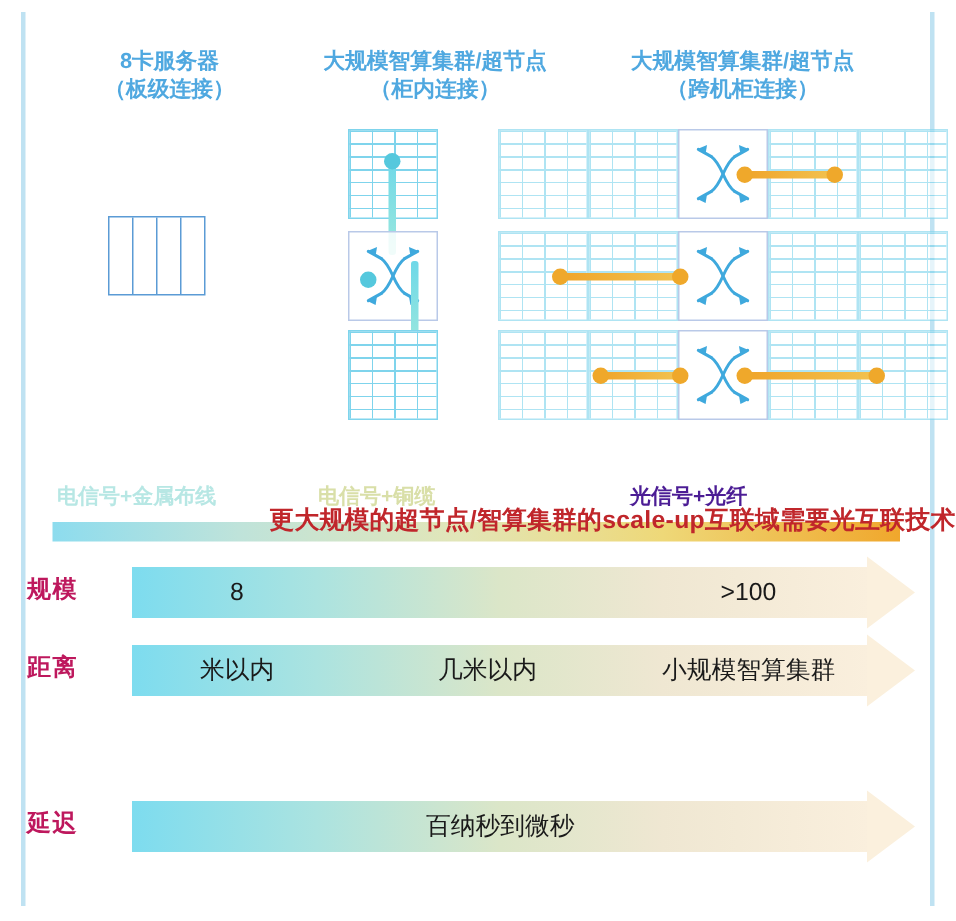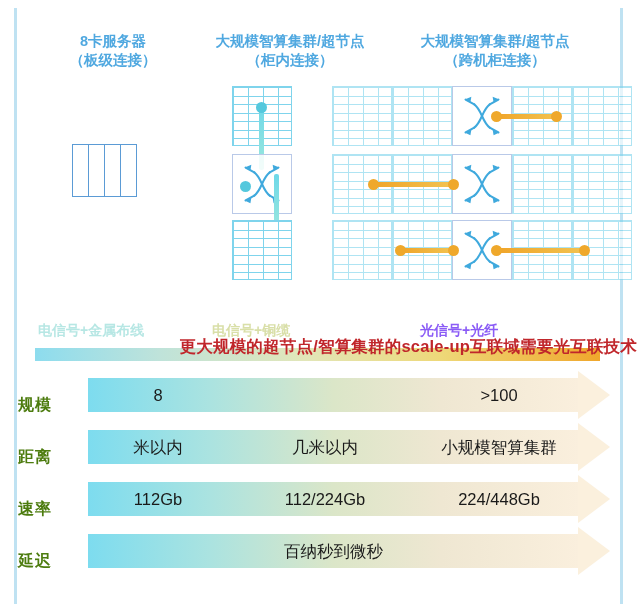--- a/index.html
+++ b/index.html
@@ -67,38 +67,38 @@
   .hlink{position:absolute;height:5px;background:linear-gradient(to right,#f0a429,#f2c351);border-radius:2px;}
   .node{position:absolute;width:11px;height:11px;border-radius:50%;}
   .node.cy{background:#55c8dd;}
   .node.or{background:#efa82b;}
 
   
   .legendwrap{position:absolute;left:0;top:286px;width:637px;height:40px;margin-top:36px;}
   .legendlabel{position:absolute;font-weight:bold;font-size:14px;top:0;white-space:nowrap;}
   #lg0{left:38px;color:#b7e7e4;}
   #lg1{left:212px;color:#d9dfa8;}
-  #lg2{left:420px;color:#8b5cf6;}
+  #lg2{left:420px;color:#4c1d95;}
   .gradbar{
     position:absolute;left:35px;top:26px;width:565px;height:13px;
     background:linear-gradient(to right,#8ddcee 0%,#bfe3da 22%,#e2e6b8 48%,#eed878 72%,#f0a72c 100%);
   }
 
   
   .redtitle{
     position:absolute;left:0;top:336px;width:637px;text-align:right;
     color:#c0262b;font-weight:bold;font-size:16.5px;letter-spacing:.2px;
   }
 
   
   .rows{position:absolute;left:0;top:378px;width:637px;height:220px;}
   .row{position:absolute;left:0;width:637px;height:36px;}
   .rowlabel{
-    position:absolute;left:18px;top:17px;width:62px;
-    color:#4d7c0f;font-weight:bold;font-size:16px;letter-spacing:1px;
+    position:absolute;left:18px;top:5px;width:62px;
+    color:#be185d;font-weight:bold;font-size:16px;letter-spacing:1px;
   }
   .rowbar{
     position:absolute;left:88px;top:0;width:491px;height:34px;
     background:linear-gradient(to right,#7ddcef 0%,#abe3e0 25%,#dbe6c8 50%,#efe7d2 72%,#faefdd 100%);
   }
   .rowhead{
     position:absolute;left:578px;top:-7px;width:0;height:0;
     border-top:24px solid transparent;
     border-bottom:24px solid transparent;
     border-left:32px solid #fbf0dd;
@@ -272,28 +272,20 @@
 
   <div class="row" style="top:52px;">
     <div class="rowlabel">距离</div>
     <div class="rowbar"></div>
     <div class="rowhead"></div>
     <div class="cell c0">米以内</div>
     <div class="cell c1">几米以内</div>
     <div class="cell c2">小规模智算集群</div>
   </div>
 
-  <div class="row" style="top:104px;">
-    <div class="rowlabel">速率</div>
-    <div class="rowbar"></div>
-    <div class="rowhead"></div>
-    <div class="cell c0">112Gb</div>
-    <div class="cell c1">112/224Gb</div>
-    <div class="cell c2">224/448Gb</div>
-  </div>
 
   <div class="row" style="top:156px;">
     <div class="rowlabel">延迟</div>
     <div class="rowbar"></div>
     <div class="rowhead"></div>
     <div class="cell cfull">百纳秒到微秒</div>
   </div>
 
 </div>
 

